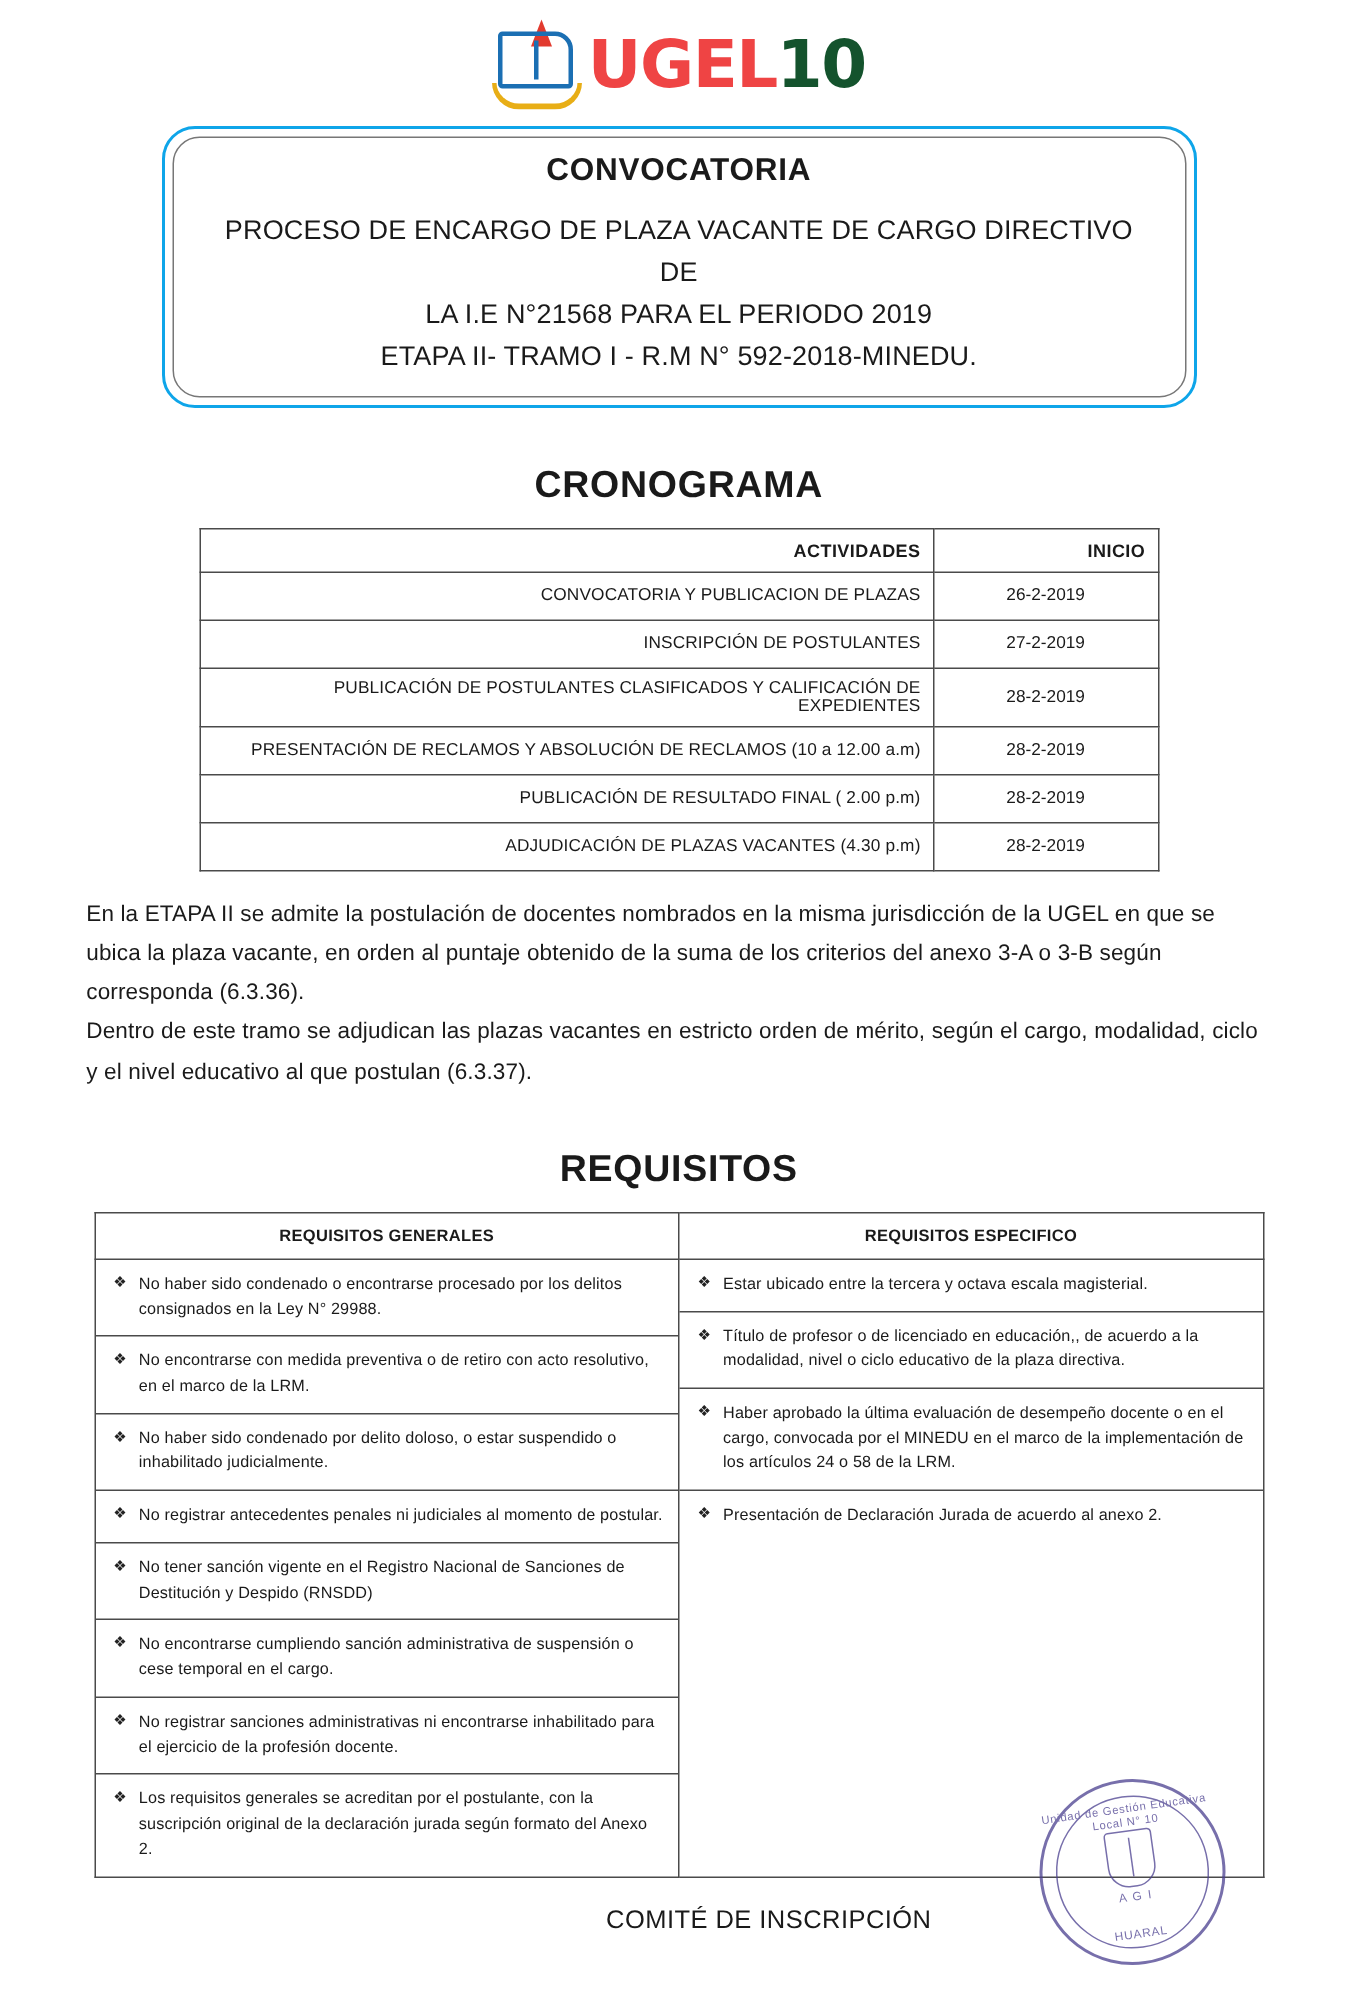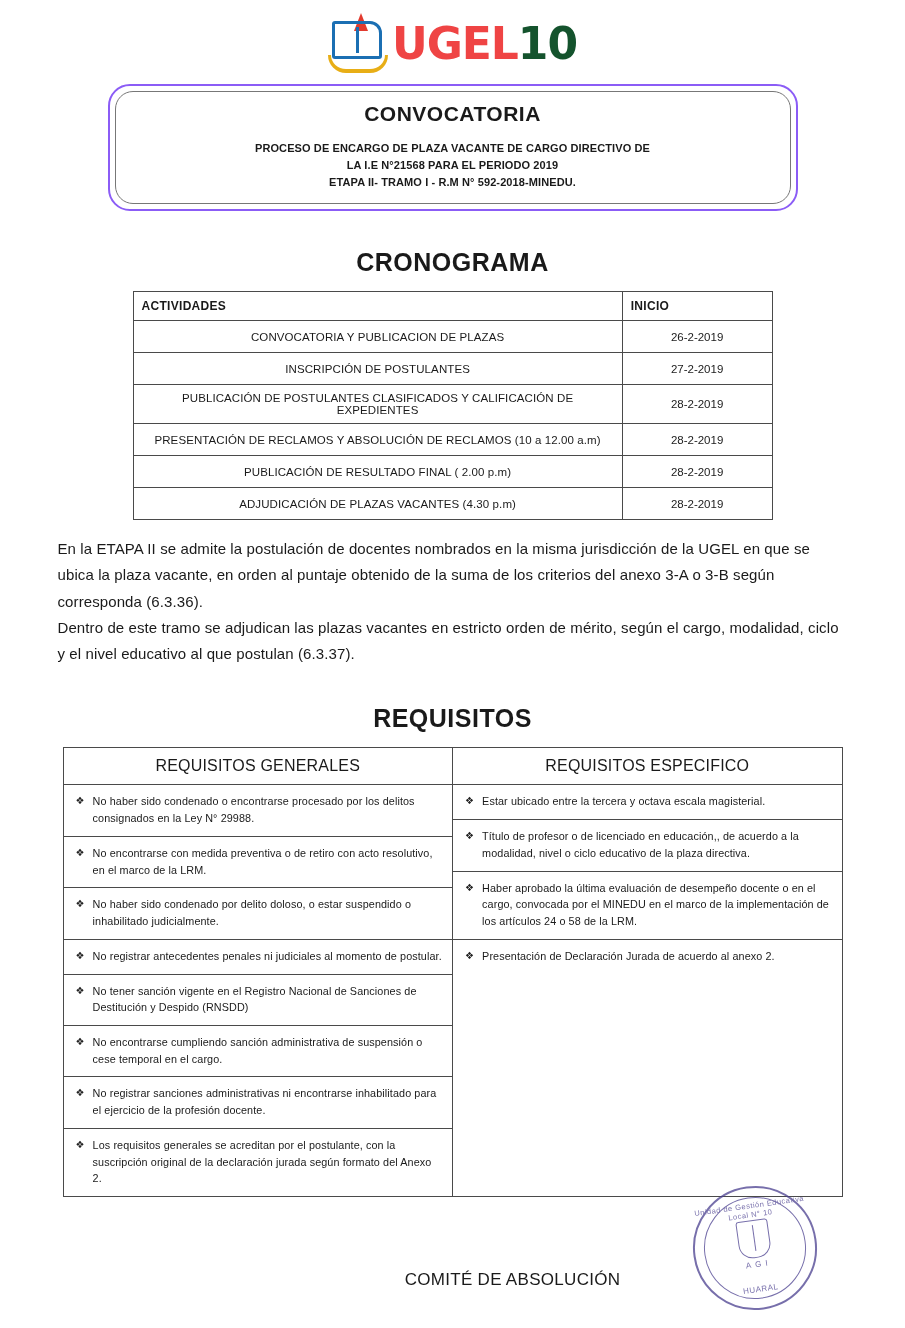--- a/index.html
+++ b/index.html
@@ -71,43 +71,43 @@
     line-height: 1;
     font-family: "DejaVu Sans", sans-serif;
   }
   .logo-text .ugel { color: #ef4444; }
   .logo-text .num { color: #14532d; }
 
   
   .conv-box {
     margin: 6px auto 0;
     width: 690px;
-    border: 2px solid #8b5cf6;
+    border: 2px solid #0ea5e9;
     border-radius: 22px;
     padding: 16px 26px 18px;
     text-align: center;
     position: relative;
   }
   .conv-box:before {
     content: "";
     position: absolute;
     left: 5px; right: 5px; top: 5px; bottom: 5px;
     border: 1px solid #777;
     border-radius: 18px;
     pointer-events: none;
   }
   .conv-title {
     font-size: 21px;
     font-weight: bold;
     letter-spacing: 0.5px;
     margin-bottom: 14px;
   }
   .conv-line {
-    font-size: 11px;
-    font-weight: bold;
+    font-size: 18px;
+    font-weight: normal;
     line-height: 1.55;
     letter-spacing: 0.1px;
   }
 
   
   .section-heading {
     text-align: center;
     font-size: 25px;
     font-weight: bold;
     letter-spacing: 0.5px;
@@ -121,25 +121,25 @@
     border-collapse: collapse;
     font-size: 11.5px;
   }
   .crono-table th, .crono-table td {
     border: 1px solid #4a4a4a;
     padding: 7px 8px;
   }
   .crono-table th {
     font-size: 12px;
     font-weight: bold;
-    text-align: left;
+    text-align: right;
     letter-spacing: 0.3px;
   }
   .crono-table td.act {
-    text-align: center;
+    text-align: right;
     letter-spacing: 0.1px;
     height: 32px;
   }
   .crono-table td.date {
     text-align: center;
     width: 150px;
   }
   .crono-table col.c1 { width: 490px; }
 
   
@@ -157,22 +157,22 @@
   .req-table {
     width: 780px;
     margin: 6px auto 0;
     border-collapse: collapse;
     font-size: 10.8px;
     table-layout: fixed;
   }
   .req-table th {
     border: 1px solid #4a4a4a;
     padding: 9px 6px;
-    font-size: 16px;
-    font-weight: normal;
+    font-size: 11px;
+    font-weight: bold;
     text-align: center;
     letter-spacing: 0.2px;
   }
   .req-table td {
     border: 1px solid #4a4a4a;
     padding: 0;
     vertical-align: top;
   }
   .req-cell { padding: 0; }
   .req-item {
@@ -392,21 +392,21 @@
         <div class="req-item">
           <span class="req-bullet">❖</span>
           <span class="req-text">Presentación de Declaración Jurada de acuerdo al anexo 2.</span>
         </div>
       </td>
     </tr>
   </tbody>
 </table>
 
 <div class="footer">
-  <span class="committee">COMITÉ DE ABSOLUCIÓN</span>
+  <span class="committee">COMITÉ DE INSCRIPCIÓN</span>
 </div>
 
 <div class="seal">
   <div class="seal-top">Unidad de Gestión Educativa Local N° 10</div>
   <div class="seal-crest"></div>
   <div class="seal-mid">A G I</div>
   <div class="seal-bottom">HUARAL</div>
 </div>
 
 </body></html>

